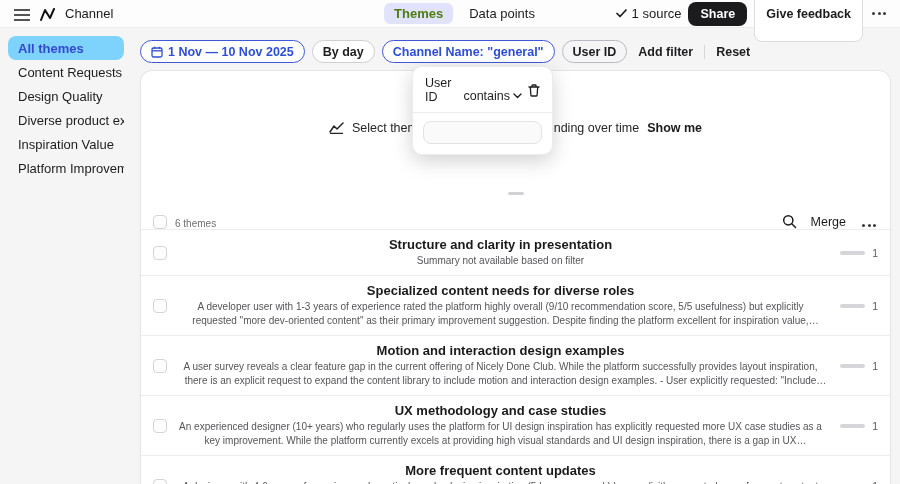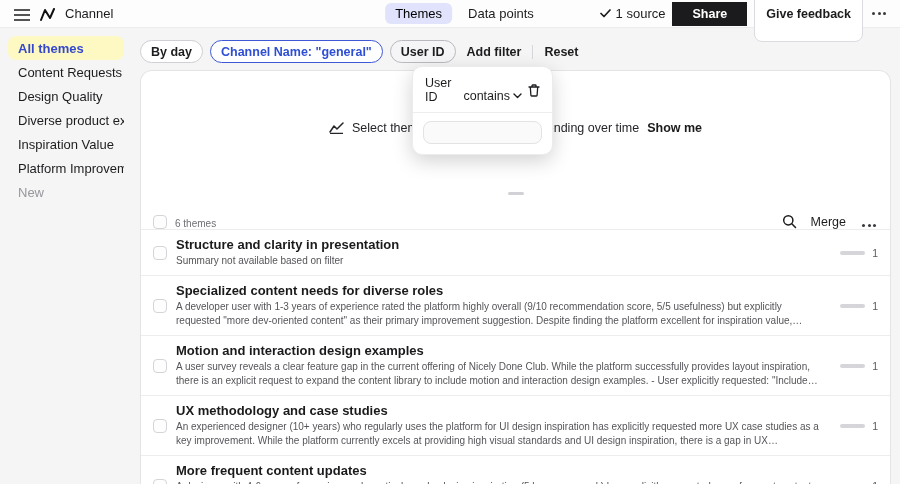--- a/index.html
+++ b/index.html
@@ -19,43 +19,43 @@
     display:flex; align-items:center;
   }
   .topbar-left { display:flex; align-items:flex-end; gap:10px; padding-left:14px; }
   .icon-btn { cursor:pointer; display:flex; align-items:center; }
   .app-title { font-size:13px; color:#1c1c1e; }
   .topbar-tabs {
     position:absolute; left:50%; transform:translateX(-50%);
     display:flex; align-items:center; gap:6px;
   }
   .tab { font-size:13px; padding:3px 10px; border-radius:6px; cursor:pointer; color:#1c1c1e; }
-  .tab.active { background:#e0e3fb; color:#000000; font-weight:400;margin-left:29px; }
+  .tab.active { background:#e0e3fb; color:#4d7c0f; font-weight:700;margin-left:29px; }
   .topbar-right { position:absolute; right:12px; display:flex; align-items:center; gap:7px; }
   .source-chip { display:flex; align-items:center; gap:5px; font-size:13px; color:#1c1c1e; }
   .btn-dark {
     background:#1b1b1d; color:#fff; font-size:12.5px; font-weight:600;
-    border:none; border-radius:0; padding:5px 20px; cursor:pointer;
+    border:none; border-radius:8px; padding:5px 12px; cursor:pointer;
     font-family:"Liberation Sans", sans-serif;
   }
   .btn-light {
     background:#fff; color:#1c1c1e; font-size:12.5px; font-weight:600;
     border:1px solid #dcdce0; border-radius:8px; padding:20px 11px; cursor:pointer;
     font-family:"Liberation Sans", sans-serif;
   }
 
   
   .sidebar { position:absolute; top:36px; left:0; width:132px; }
   .side-item {
     height:24px; margin:0 8px; padding:0 10px;
     display:flex; align-items:center;
     font-size:13px; font-weight:500; color:#1d1d1f;
     border-radius:8px; cursor:pointer; white-space:nowrap; overflow:hidden;
   }
-  .side-item.active { background:#fef9c3; color:#3348cd; font-weight:600; }
+  .side-item.active { background:#7dd3fc; color:#3348cd; font-weight:600; }
   .side-item.muted { color:#97979c; }
 
   
   .filterbar {
     position:absolute; top:40px; left:140px; height:23px;
     display:flex; align-items:center; gap:7px;
   }
   .pill {
     height:23px; display:flex; align-items:center; gap:5px;
     padding:0 10px; border-radius:12px; background:#fff;
@@ -92,21 +92,21 @@
   .list-header .merge { font-size:12.5px; font-weight:500; color:#1d1d1f; cursor:pointer; margin:0 6px; }
   .checkbox {
     width:14px; height:14px; border:1px solid #d4d4d9; border-radius:4px;
     background:#fdfdfe; flex:none; cursor:pointer;
   }
   .rows { position:absolute; top:158px; left:0; width:100%; }
   .row {
     display:flex; align-items:center; gap:9px;
     padding:7px 12px; border-top:1px solid #ededf0; cursor:pointer;
   }
-  .row-text { flex:1; min-width:0; }
+  .row-text { flex:1; min-width:0;text-align:center; }
   .row-title { font-size:13px; font-weight:700; color:#1a1a1c; margin-bottom:2px; }
   .row-summary {
     font-size:10px; color:#55555a; line-height:1.4;
     display:-webkit-box; -webkit-line-clamp:2; -webkit-box-orient:vertical; overflow:hidden;
   }
   .row-meta { display:flex; align-items:center; gap:7px; flex:none; width:44px; justify-content:flex-end; }
   .mini-bar { width:25px; height:4px; border-radius:2px; background:#d6d6da; }
   .row-count { font-size:10.5px; color:#5a5a5f; }
 
   
@@ -172,24 +172,33 @@
   </div>
 </header>
 
 <aside class="sidebar">
   <div class="side-item active">All themes</div>
   <div class="side-item">Content Requests</div>
   <div class="side-item">Design Quality</div>
   <div class="side-item">Diverse product exa...</div>
   <div class="side-item">Inspiration Value</div>
   <div class="side-item">Platform Improveme...</div>
-  <div class="side-item muted">New</div>
 </aside>
 
 <div class="filterbar">
+  <span class="pill blue">
+    <span>
+      <svg width="12" height="12" viewBox="0 0 12 12">
+          <rect x="1" y="2" width="10" height="9" rx="1.5" fill="none" stroke="#2e4fd4" stroke-width="1.3"></rect>
+          <path d="M1 4.8h10" stroke="#2e4fd4" stroke-width="1.3"></path>
+          <path d="M3.5 0.8v2M8.5 0.8v2" stroke="#2e4fd4" stroke-width="1.3"></path>
+        </svg>
+    </span>
+    <span>1 Nov — 10 Nov 2025</span>
+  </span>
   <span class="pill gray">
     <span>By day</span>
   </span>
   <span class="pill blue">
     <span>Channel Name: "general"</span>
   </span>
   <span class="pill anchor">
     <span>User ID</span>
   </span>
   <span class="text-btn">Add filter</span>

